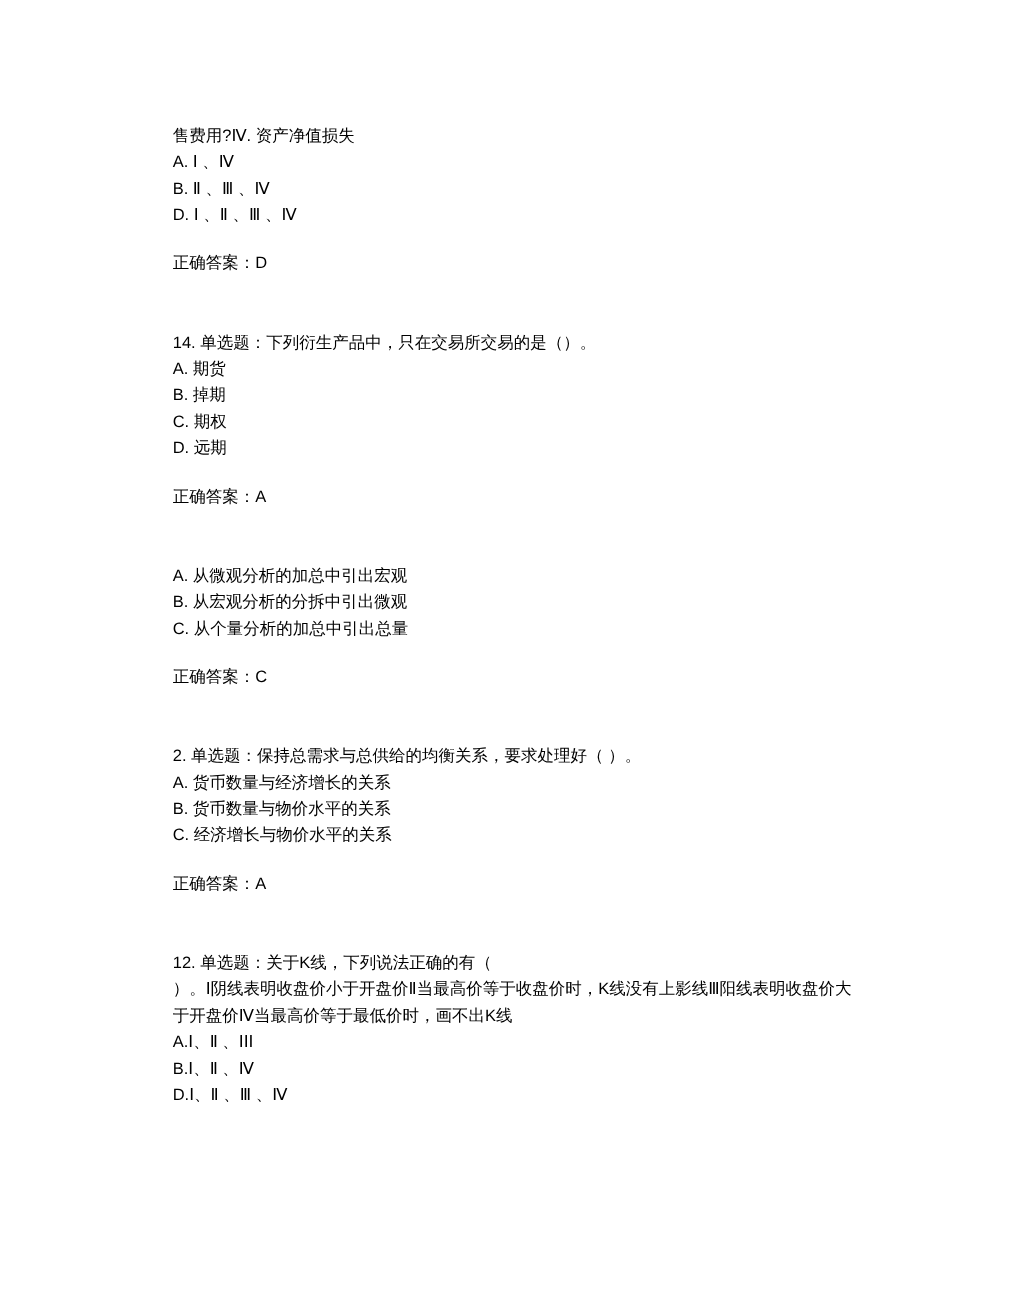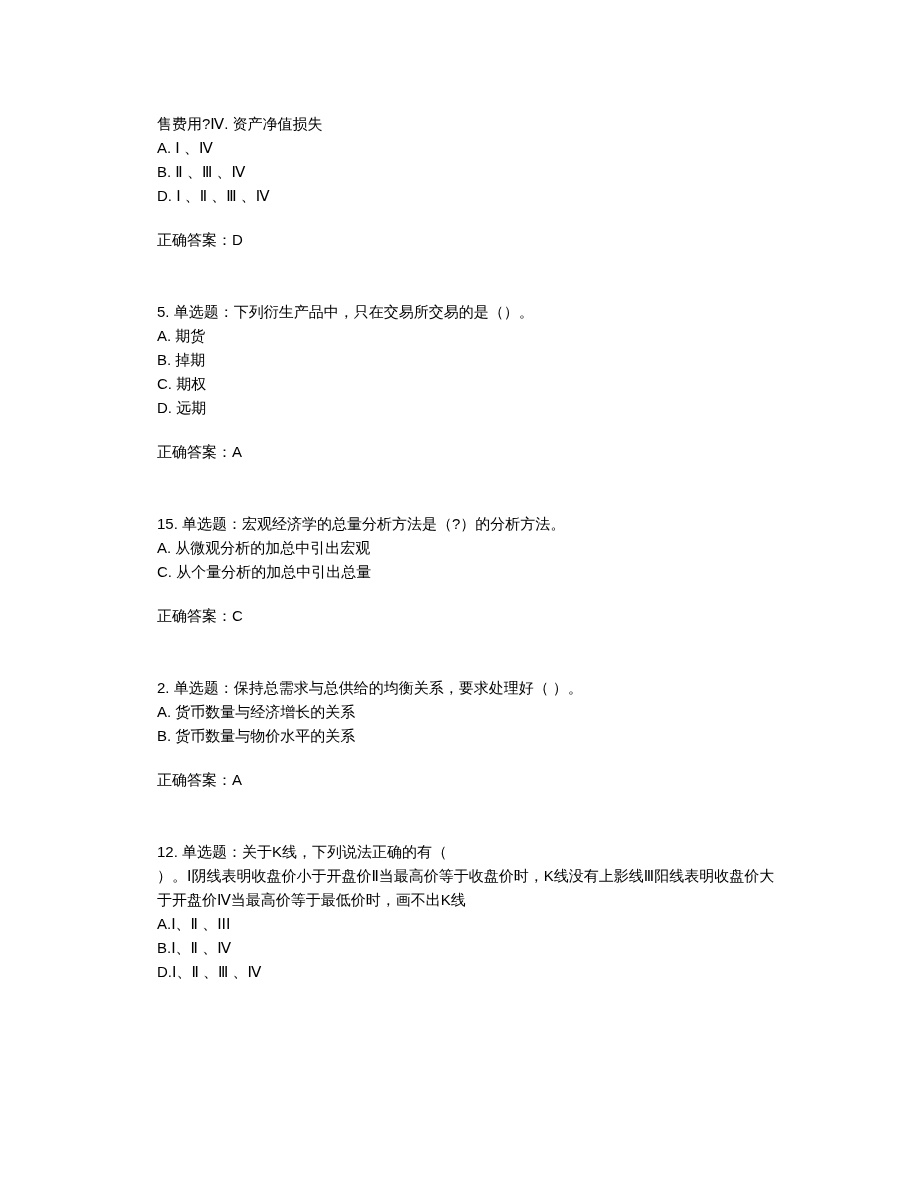--- a/index.html
+++ b/index.html
@@ -22,39 +22,40 @@
 
 <div class="block">
   <div class="line">售费用?Ⅳ. 资产净值损失</div>
   <div class="line">A. Ⅰ 、Ⅳ</div>
   <div class="line">B. Ⅱ 、Ⅲ 、Ⅳ</div>
   <div class="line">D. Ⅰ 、Ⅱ 、Ⅲ 、Ⅳ</div>
   <div class="line answer">正确答案：D</div>
 </div>
 
 <div class="block">
-  <div class="line">5.  单选题：下列衍生产品中，只在交易所交易的是（）。</div>
+  <div class="line">14.  单选题：下列衍生产品中，只在交易所交易的是（）。</div>
   <div class="line">A. 期货</div>
   <div class="line">B. 掉期</div>
   <div class="line">C. 期权</div>
   <div class="line">D. 远期</div>
   <div class="line answer">正确答案：A</div>
 </div>
 
 <div class="block">
-  <div class="line">15.  单选题：宏观经济学的总量分析方法是（?）的分析方法。</div>
   <div class="line">A. 从微观分析的加总中引出宏观</div>
+  <div class="line">B. 从宏观分析的分拆中引出微观</div>
   <div class="line">C. 从个量分析的加总中引出总量</div>
   <div class="line answer">正确答案：C</div>
 </div>
 
 <div class="block">
   <div class="line">2.  单选题：保持总需求与总供给的均衡关系，要求处理好（   ）。</div>
   <div class="line">A. 货币数量与经济增长的关系</div>
   <div class="line">B. 货币数量与物价水平的关系</div>
+  <div class="line">C. 经济增长与物价水平的关系</div>
   <div class="line answer">正确答案：A</div>
 </div>
 
 <div class="block">
   <div class="line">12.  单选题：关于K线，下列说法正确的有（</div>
   <div class="line">）。Ⅰ阴线表明收盘价小于开盘价Ⅱ当最高价等于收盘价时，K线没有上影线Ⅲ阳线表明收盘价大于开盘价Ⅳ当最高价等于最低价时，画不出K线</div>
   <div class="line">A.Ⅰ、Ⅱ 、ⅠⅠⅠ</div>
   <div class="line">B.Ⅰ、Ⅱ 、Ⅳ</div>
   <div class="line">D.Ⅰ、Ⅱ 、Ⅲ 、Ⅳ</div>
 </div>

